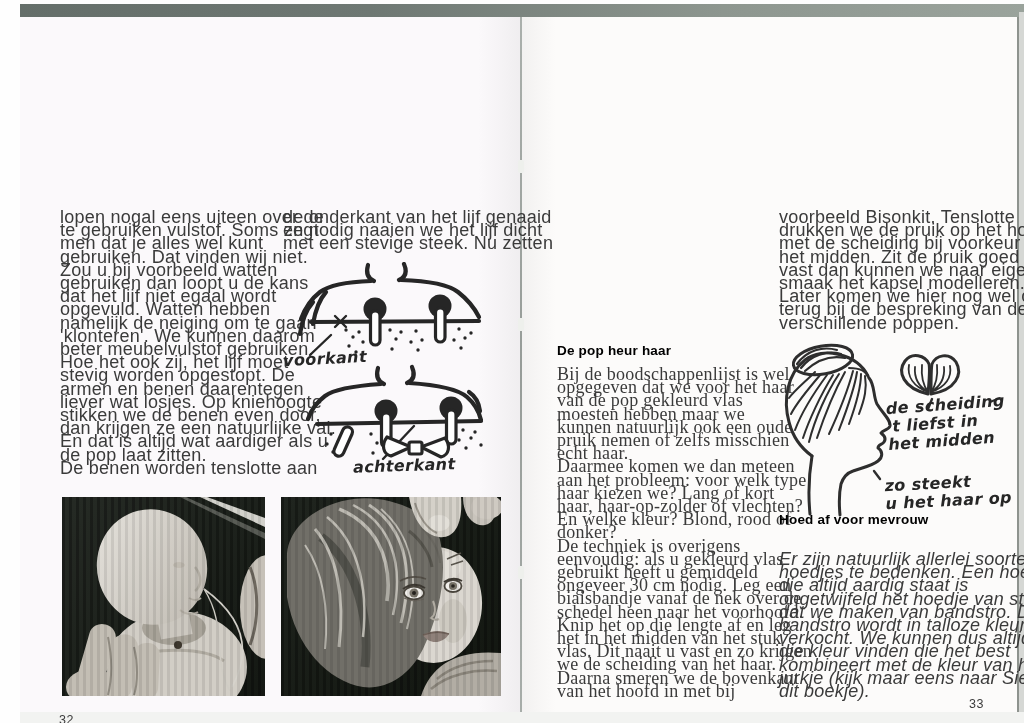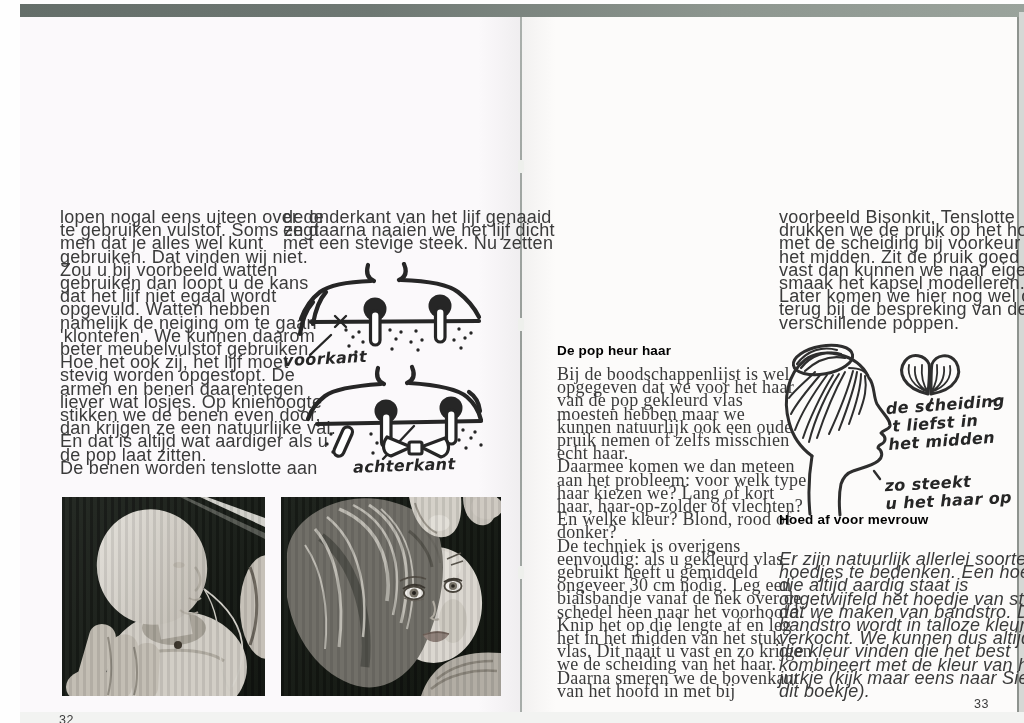--- a/index.html
+++ b/index.html
@@ -82,21 +82,21 @@
 stevig worden opgestopt. De
 armen en benen daarentegen
 liever wat losjes. Op kniehoogte
 stikken we de benen even door,
 dan krijgen ze een natuurlijke val.
 En dat is altijd wat aardiger als u
 de pop laat zitten.
 De benen worden tenslotte aan</div>
 
   <div class="textcol" style="left:283px;top:211px;width:220px;">de onderkant van het lijf genaaid
-en daarna naaien we het lijf dicht
+en nodig naaien we het lijf dicht
 met een stevige steek. Nu zetten</div>
 
   <div class="fig" style="left:283px;top:262px;width:222px;height:220px;">
     <svg width="222" height="220" viewBox="0 0 222 220">
       <g fill="none" stroke="#262626" stroke-width="4.2" stroke-linecap="round" stroke-linejoin="round">
 
         <path d="M85,3 C83,10 84,16 91,19"></path>
         <path d="M121,2 C124,9 123,15 116,18"></path>
         <path d="M88,19 C60,20 45,24 37,30 C28,37 22,46 18,57"></path>
         <path d="M30,40 C23,48 19,58 17,72 M43,30 C36,38 32,50 30,62"></path>
@@ -373,15 +373,15 @@
 die altijd aardig staat is
 ongetwijfeld het hoedje van stro,
 dat we maken van bandstro. Dat
 bandstro wordt in talloze kleuren
 verkocht. We kunnen dus altijd
 die kleur vinden die het best
 kombineert met de kleur van het
 jurkje (kijk maar eens naar Sien in
 dit boekje).</div>
 
-  <div class="pagenum" style="left:964px;top:697px;width:25px;text-align:right;">33</div>
+  <div class="pagenum" style="left:964px;top:697px;width:25px;text-align:center;">33</div>
 
 </div>
 
 </body></html>

